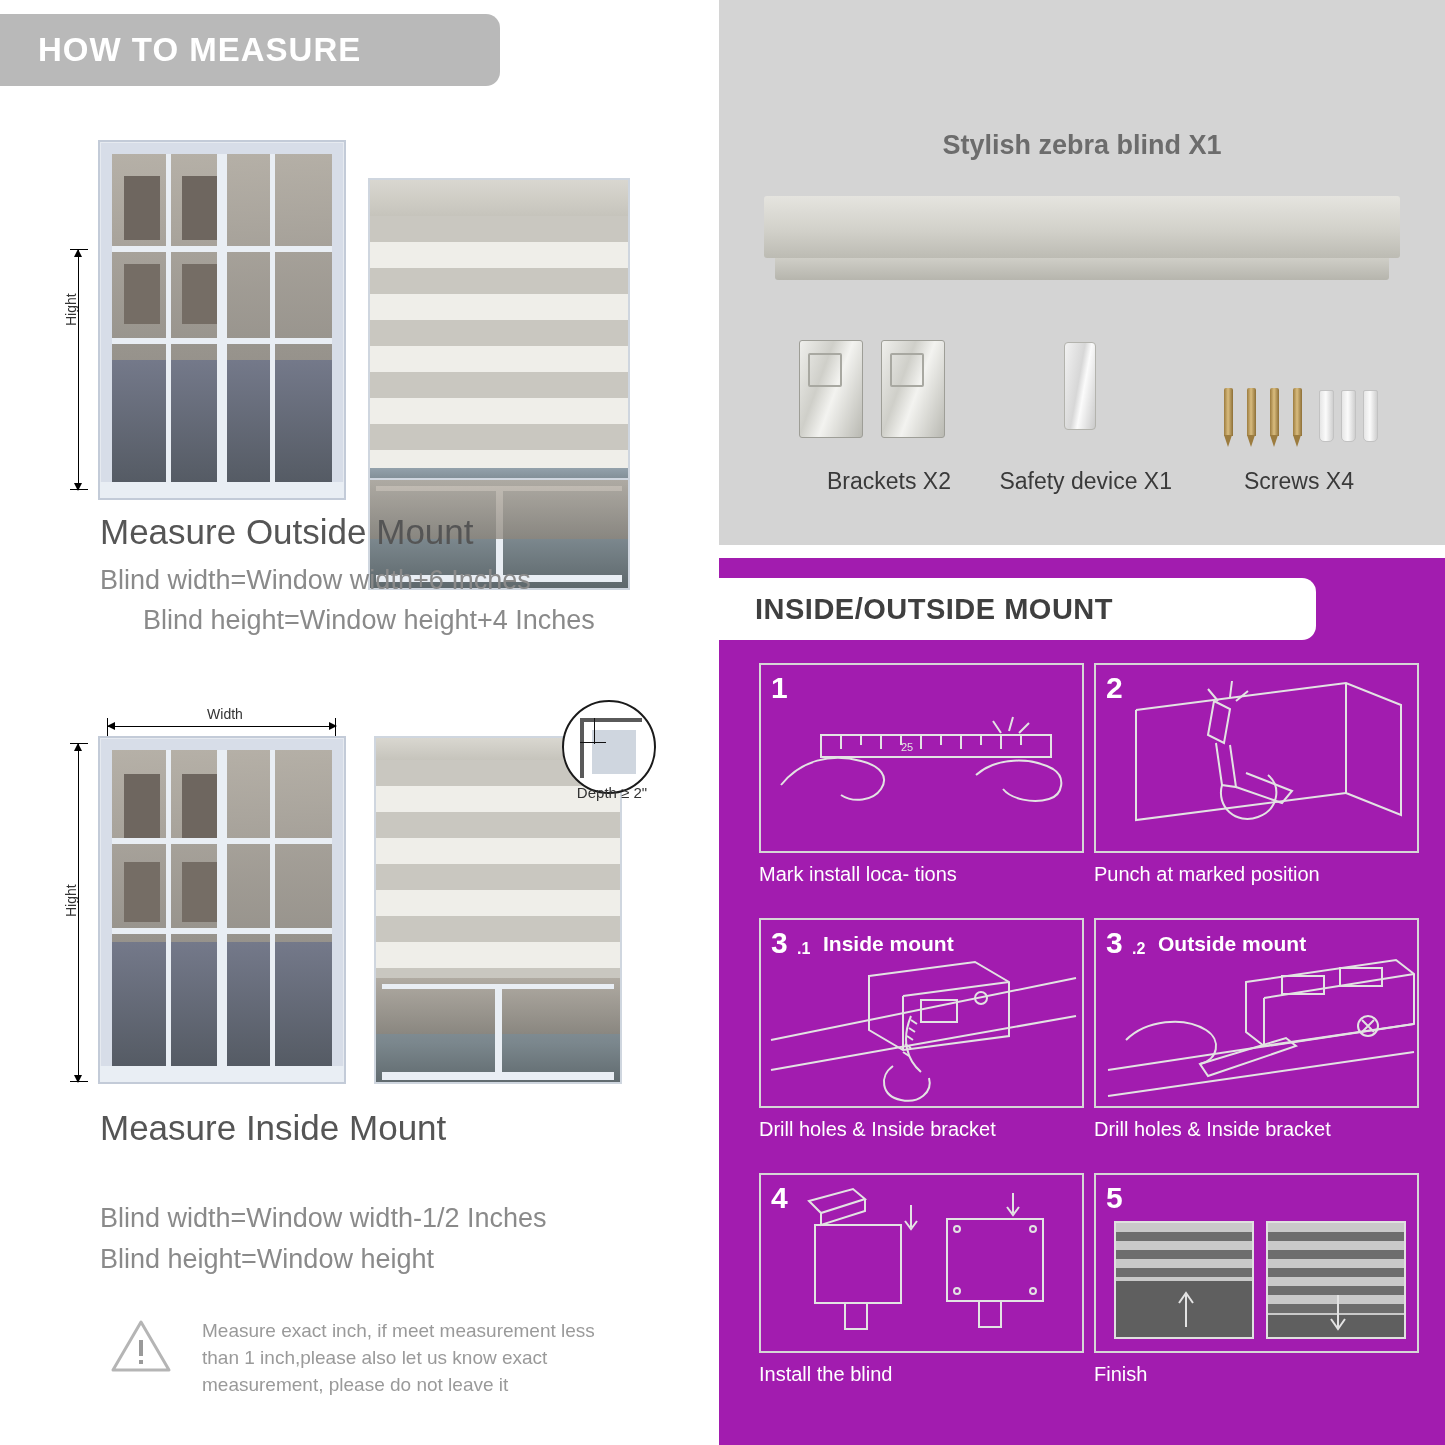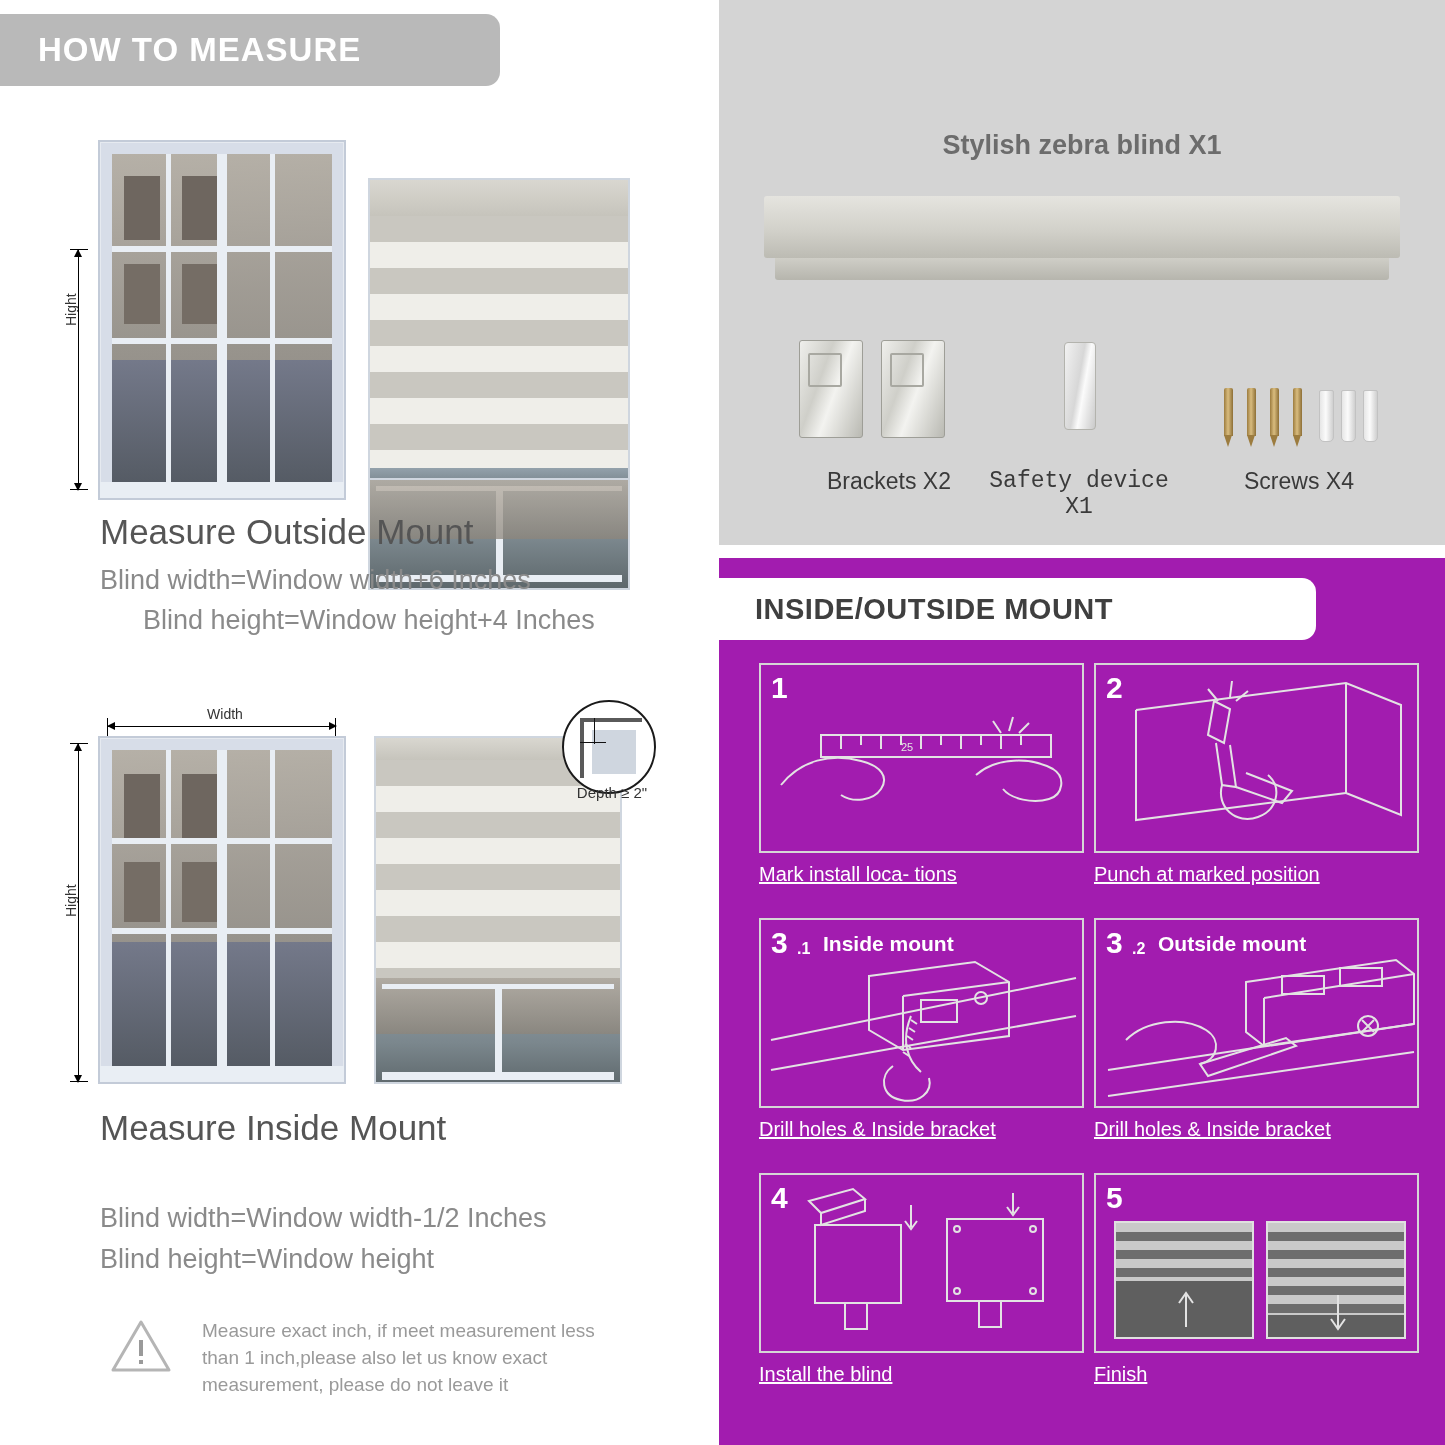--- a/index.html
+++ b/index.html
@@ -195,21 +195,21 @@
   .step-num{
     position:absolute;left:10px;top:6px;color:#ffffff;font-size:30px;font-weight:bold;
   }
   .step-sub{
     position:absolute;left:12px;top:16px;color:#fff;font-size:16px;font-weight:bold;
   }
   .step-inline{
     position:absolute;left:62px;top:12px;color:#ffffff;font-size:21px;font-weight:bold;
   }
   .step-cap{
-    position:absolute;color:#ffffff;font-size:20px;text-decoration:underline;
+    position:absolute;color:#ffffff;font-size:20px;
   }
   .sk{position:absolute;stroke:#e3e3e3;fill:none;stroke-width:2;}
 
   .blindmini{
     position:absolute;border:2px solid #e0e0e0;box-sizing:border-box;
   }
   .blindmini .st{
     position:absolute;left:0;right:0;
     background:repeating-linear-gradient(180deg,#c9c9c9 0 9px,#6d6d6d 9px 18px);
   }
@@ -344,21 +344,21 @@
     <div class="incl-title">Stylish zebra blind X1</div>
 
     <div class="headrail"></div>
     <div class="headrail-lip"></div>
 
     <div class="bracket" style="left:80px;top:340px;"></div>
     <div class="bracket" style="left:162px;top:340px;"></div>
     <div class="part-label" style="left:70px;top:468px;width:200px;text-align:center;">Brackets X2</div>
 
     <div class="safety" style="left:345px;top:342px;"></div>
-    <div class="part-label" style="left:250px;top:468px;width:220px;text-align:center;font-family:Liberation Mono, monospace;">Safety device X1</div>
+    <div class="part-label" style="left:233px;top:468px;width:220px;text-align:right;">Safety device X1</div>
 
     <div class="screw" style="left:505px;top:388px;height:48px;"></div>
     <div class="screw" style="left:528px;top:388px;height:48px;"></div>
     <div class="screw" style="left:551px;top:388px;height:48px;"></div>
     <div class="screw" style="left:574px;top:388px;height:48px;"></div>
     <div class="anchor" style="left:600px;top:390px;height:50px;"></div>
     <div class="anchor" style="left:622px;top:390px;height:50px;"></div>
     <div class="anchor" style="left:644px;top:390px;height:50px;"></div>
     <div class="part-label" style="left:470px;top:468px;width:220px;text-align:center;">Screws X4</div>
   </div>

